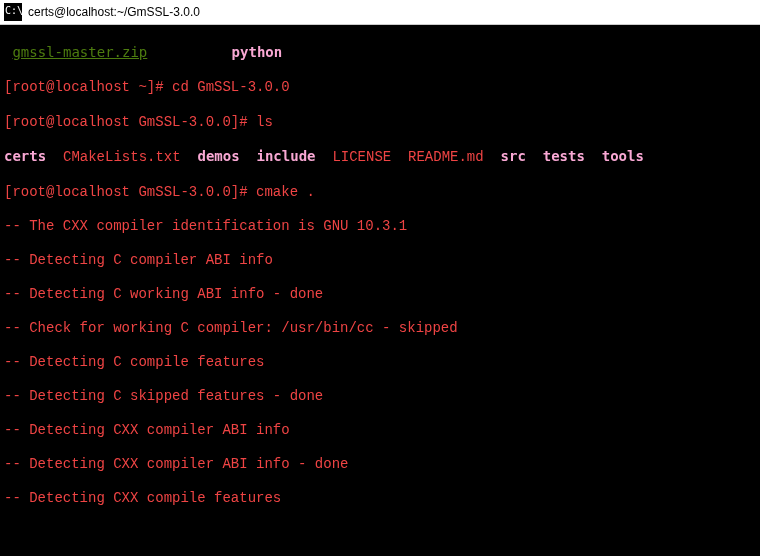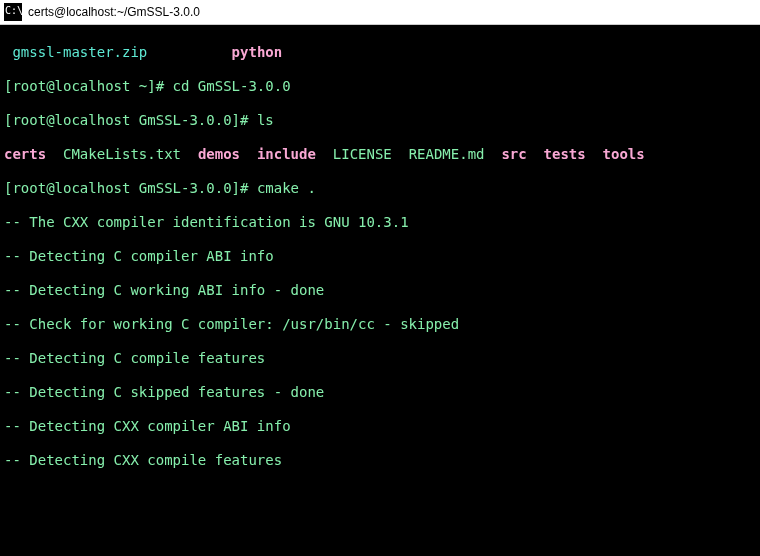--- a/index.html
+++ b/index.html
@@ -41,23 +41,23 @@
     background: #000;
     color: #fff;
     padding: 2px 4px;
     line-height: 17px;
     white-space: pre;
     font-family: "NSimSun", "SimSun", "Consolas", monospace;
     font-size: 14px;
     letter-spacing: 0px;
   }
   .line { white-space: pre; }
-  .red { color: #5eead4; }
+  .red { color: #4d7c0f; text-decoration: underline; }
   .bluebold { color: #f9a8d4; font-weight: bold; }
-  .white { color: #86efac; }
+  .white { color: #ef4444; font-family: Liberation Mono, monospace; }
 </style>
 </head>
 <body>
 
 <div class="titlebar">
   <span class="icon">C:\</span>
   <span>certs@localhost:~/GmSSL-3.0.0</span>
 </div>
 
 <div class="term">
@@ -66,20 +66,21 @@
 <div class="line"><span class="white">[root@localhost GmSSL-3.0.0]# </span><span class="white">ls</span></div>
 <div class="line"><span class="bluebold">certs</span>  <span class="white">CMakeLists.txt</span>  <span class="bluebold">demos</span>  <span class="bluebold">include</span>  <span class="white">LICENSE</span>  <span class="white">README.md</span>  <span class="bluebold">src</span>  <span class="bluebold">tests</span>  <span class="bluebold">tools</span></div>
 <div class="line"><span class="white">[root@localhost GmSSL-3.0.0]# </span><span class="white">cmake .</span></div>
 <div class="line white">-- The CXX compiler identification is GNU 10.3.1</div>
 <div class="line white">-- Detecting C compiler ABI info</div>
 <div class="line white">-- Detecting C working ABI info - done</div>
 <div class="line white">-- Check for working C compiler: /usr/bin/cc - skipped</div>
 <div class="line white">-- Detecting C compile features</div>
 <div class="line white">-- Detecting C skipped features - done</div>
 <div class="line white">-- Detecting CXX compiler ABI info</div>
+<div class="line white">-- Detecting CXX compiler ABI info - done</div>
 <div class="line white">-- Detecting CXX compile features</div>
 
 
 
 
 
 
 </div>
 
 </body></html>

